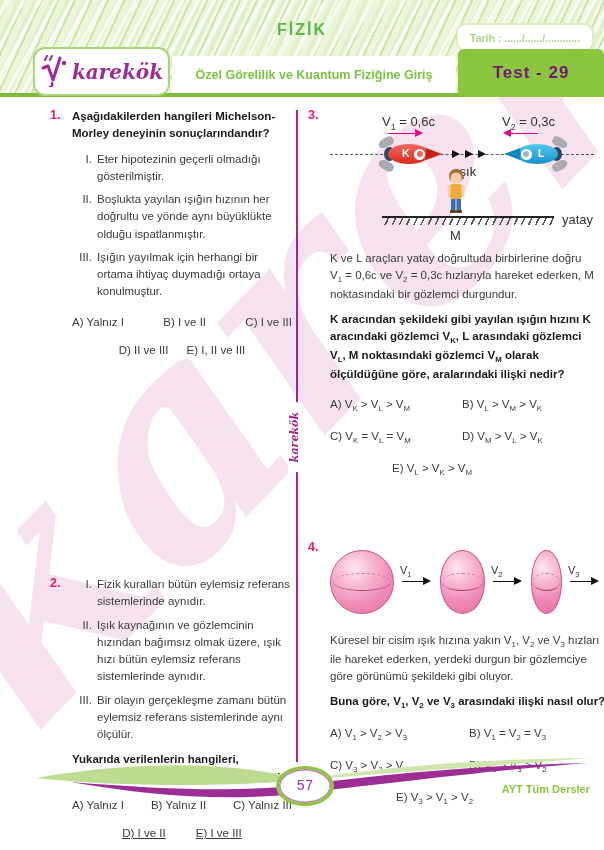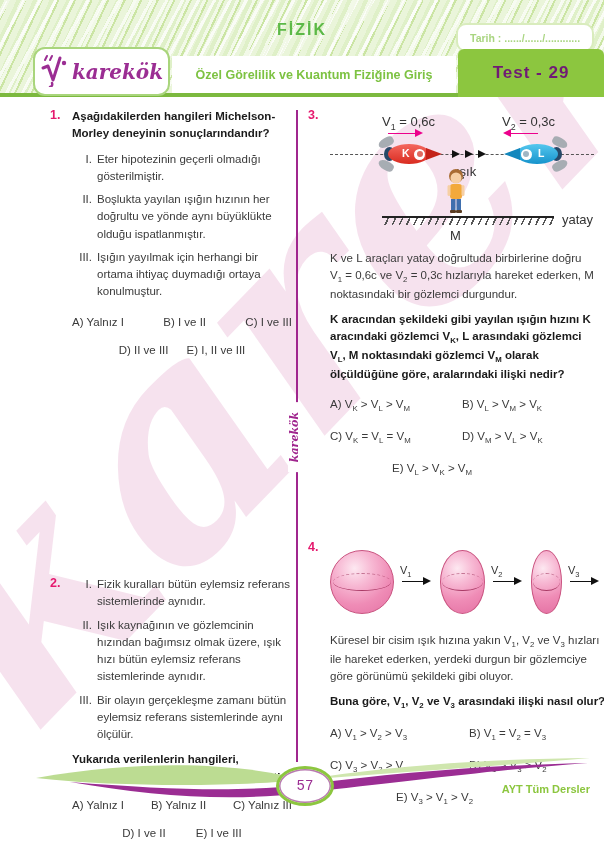--- a/index.html
+++ b/index.html
@@ -283,21 +283,21 @@
       <div class="item">
         <span class="rn">III.</span>
         <span>Bir olayın gerçekleşme zamanı bütün eylemsiz referans sistemlerinde aynı ölçülür.</span>
       </div>
       <div class="stem" style="margin-top:8px;">Yukarıda verilenlerin hangileri, Einstein'in özel görelilik kuramına aittir?</div>
       <div class="optrow3" style="margin-top:11px;">
         <span>A) Yalnız I</span>
         <span>B) Yalnız II</span>
         <span>C) Yalnız III</span>
       </div>
-      <div class="optrow2" style="gap:30px;">
+      <div class="optrow2" style="gap:30px;text-decoration:underline;">
         <span>D) I ve II</span>
         <span>E) I ve III</span>
       </div>
     </div>
   </div>
 
   <div class="q" id="q4">
     <div class="qnum">4.</div>
     <div class="qbody">
       <div class="dg4">

